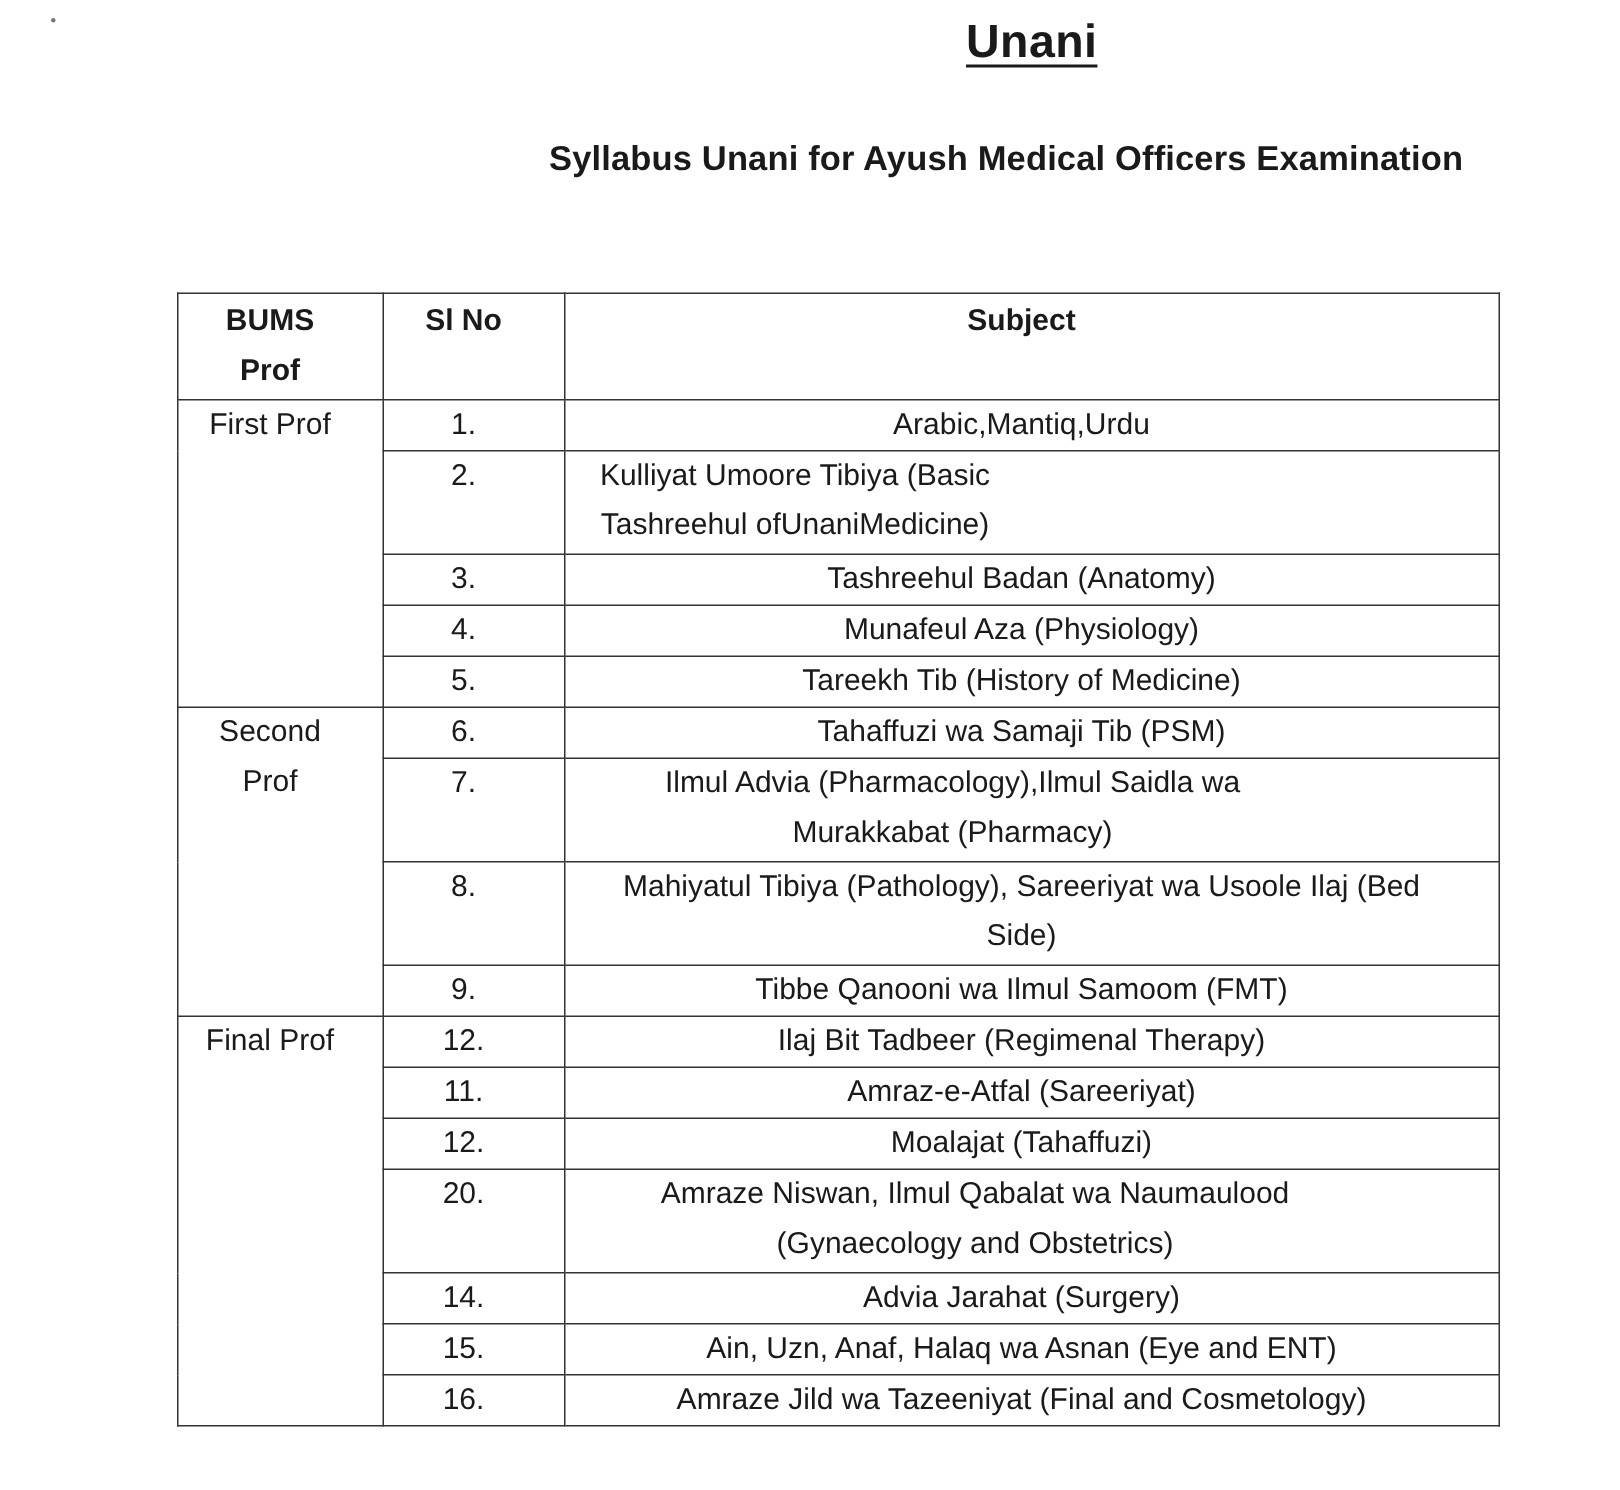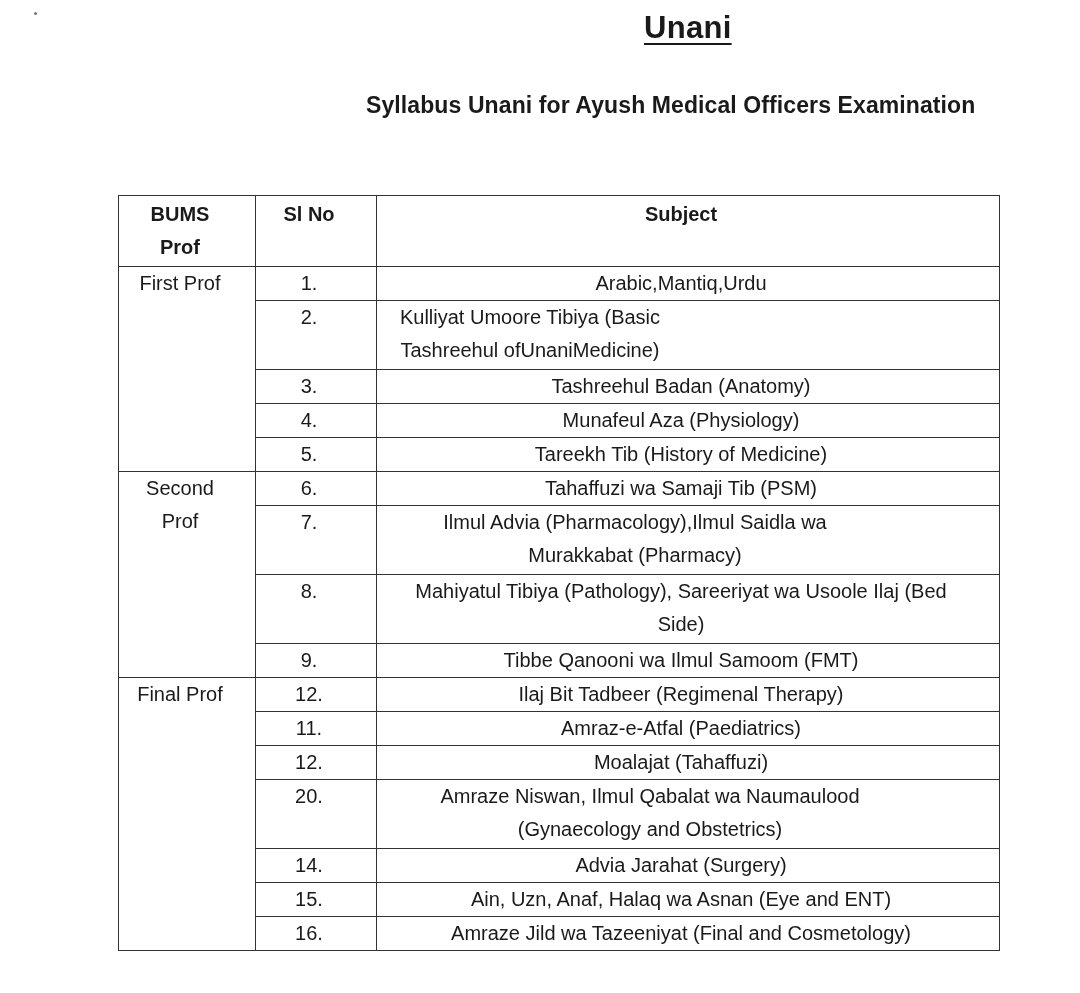--- a/index.html
+++ b/index.html
@@ -91,21 +91,21 @@
     <td>Tibbe Qanooni wa Ilmul Samoom (FMT)</td>
   </tr>
 
   <tr class="row">
     <td class="prof" rowspan="7">Final Prof</td>
     <td class="sl">12.</td>
     <td>Ilaj Bit Tadbeer (Regimenal Therapy)</td>
   </tr>
   <tr class="row">
     <td class="sl">11.</td>
-    <td>Amraz-e-Atfal (Paediatrics)</td>
+    <td>Amraz-e-Atfal (Sareeriyat)</td>
   </tr>
   <tr class="row">
     <td class="sl">12.</td>
     <td>Moalajat (Tahaffuzi)</td>
   </tr>
   <tr class="row two">
     <td class="sl">20.</td>
     <td style="padding-right:90px;margin-left:43px;">Amraze Niswan, Ilmul Qabalat wa Naumaulood (Gynaecology and Obstetrics)</td>
   </tr>
   <tr class="row">

